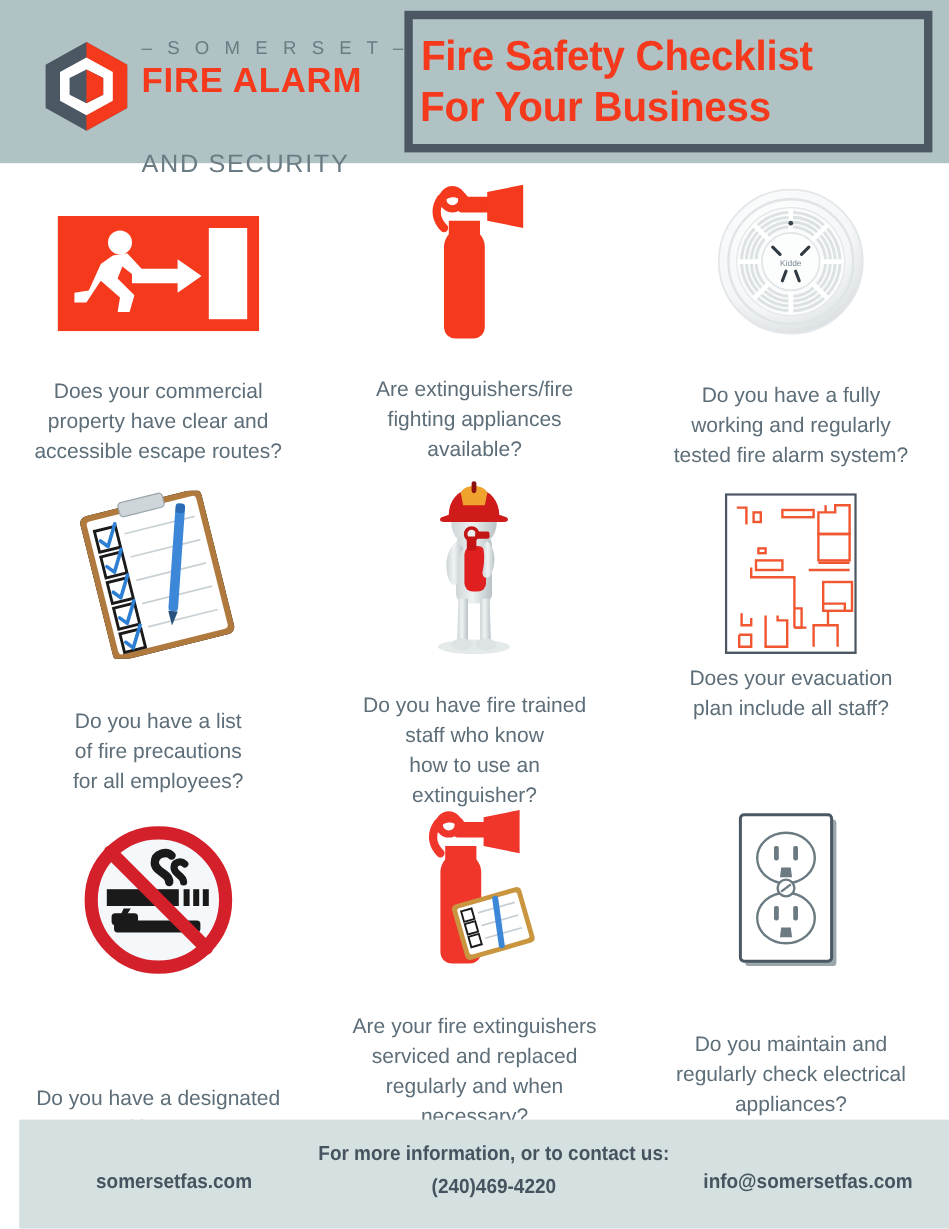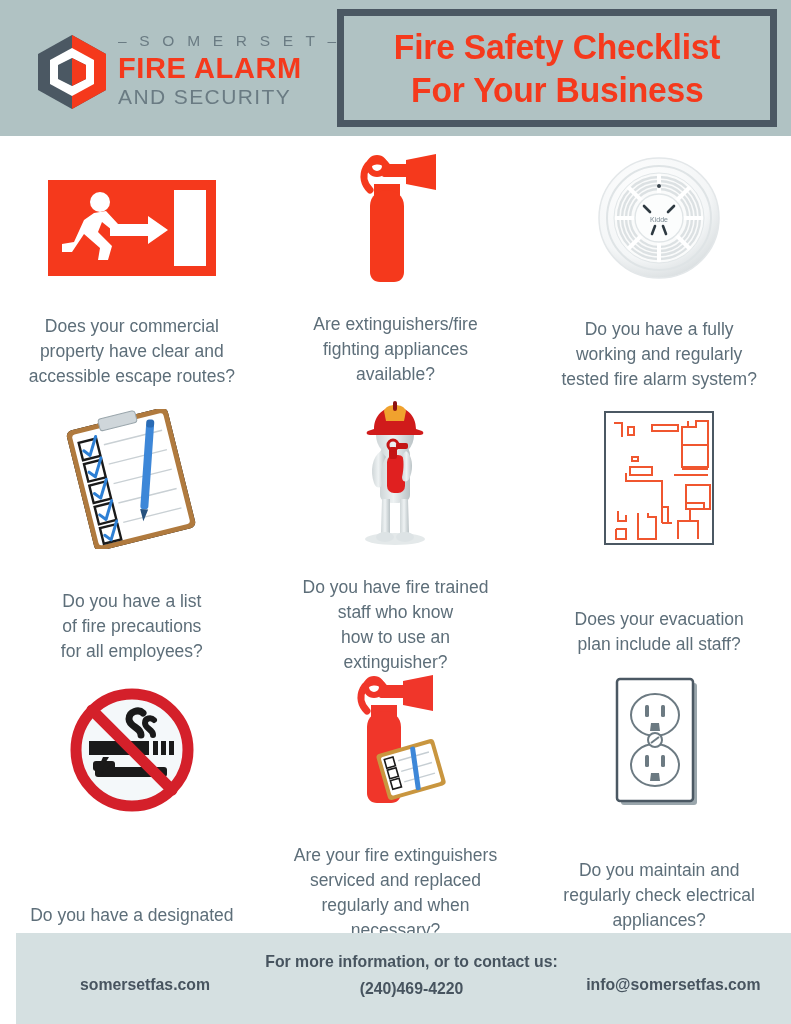--- a/index.html
+++ b/index.html
@@ -54,32 +54,33 @@
     white-space: nowrap;
     line-height: 32px;
   }
   .logo-andsecurity {
     font-size: 21px;
     color: #6a7b83;
     letter-spacing: 1.4px;
     white-space: nowrap;
     line-height: 26px;
     font-weight: 400;
+    margin-top: 40px;
   }
 
   .title-box {
     position: absolute;
     left: 337px; top: 9px;
     width: 440px; height: 118px;
     border: 7px solid #4b5863;
     box-sizing: border-box;
     background: #b0c2c3;
     display: flex;
     flex-direction: column;
-    align-items: center;
+    align-items: flex-start;
     justify-content: center;
   }
   .title-line {
     color: #f5391c;
     font-weight: 700;
     font-size: 35px;
     line-height: 43px;
     letter-spacing: -0.2px;
     white-space: nowrap;
     transform: scaleX(0.96);
@@ -122,21 +123,21 @@
   .c2 .art { height: 140px; margin-top: 14px; }
   .c2 .caption { margin-top: 22px; }
   .c3 .art { height: 140px; margin-top: 20px; }
   .c3 .caption { margin-top: 37px; }
 
   .c4 .art { height: 150px; margin-top: 20px; }
   .c4 .caption { margin-top: 40px; }
   .c5 .art { height: 150px; margin-top: 10px; }
   .c5 .caption { margin-top: 26px; }
   .c6 .art { height: 150px; margin-top: 14px; }
-  .c6 .caption { margin-top: 54px; }
+  .c6 .caption { }
 
   .c7 .art { height: 150px; margin-top: 24px; }
   .c7 .caption { margin-top: 88px; }
   .c8 .art { height: 150px; margin-top: 12px; }
   .c8 .caption { margin-top: 30px; }
   .c9 .art { height: 150px; margin-top: 10px; }
   .c9 .caption { margin-top: 44px; }
 
   
   .footer {

